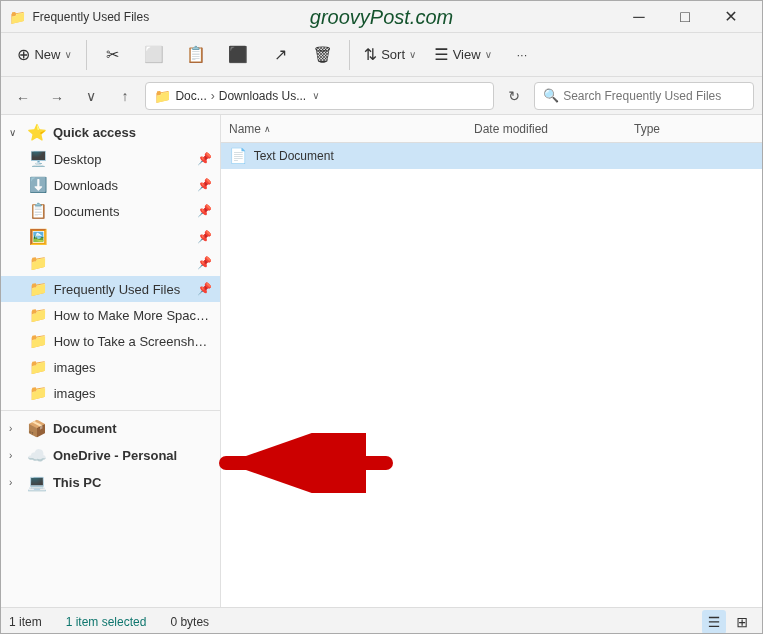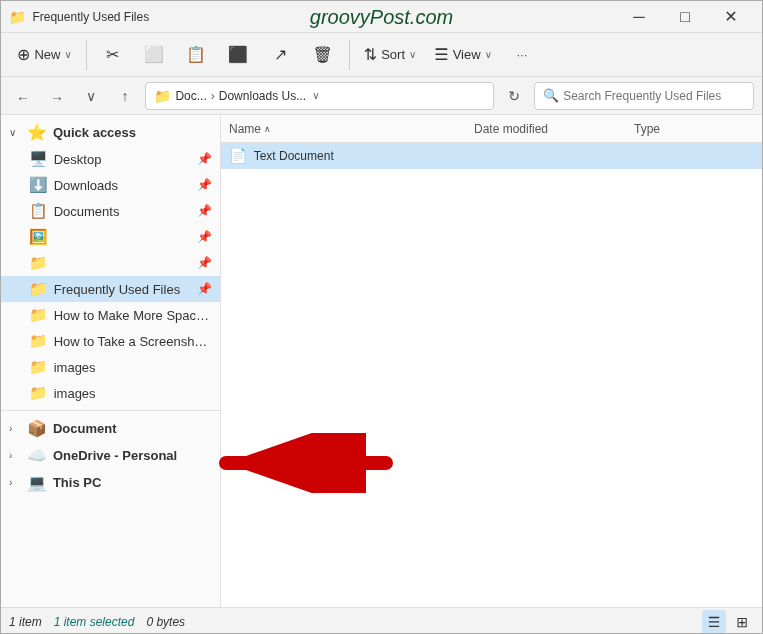--- a/index.html
+++ b/index.html
@@ -130,21 +130,21 @@
     .file-name { flex: 1; }
     .file-date { width: 160px; color: #333; font-size: 12px; }
     .file-type { width: 120px; color: #333; font-size: 12px; }
 
     
     .status-bar {
       display: flex; align-items: center; justify-content: space-between;
       height: 28px; padding: 0 8px; background: #f3f3f3;
       border-top: 1px solid #ddd; font-size: 12px; color: #333;
     }
-    .status-left { display: flex; gap: 12px; align-items: center; font-style: italic; }
+    .status-left { display: flex; gap: 24px; align-items: center; }
     .status-selected { color: #0f766e; font-weight: 500; }
     .status-right { display: flex; gap: 4px; }
     .view-btn {
       width: 24px; height: 24px; border: none; background: transparent;
       cursor: pointer; border-radius: 3px; font-size: 14px;
       display: flex; align-items: center; justify-content: center; color: #333;
     }
     .view-btn.active { background: #cce4f7; }
 
     

